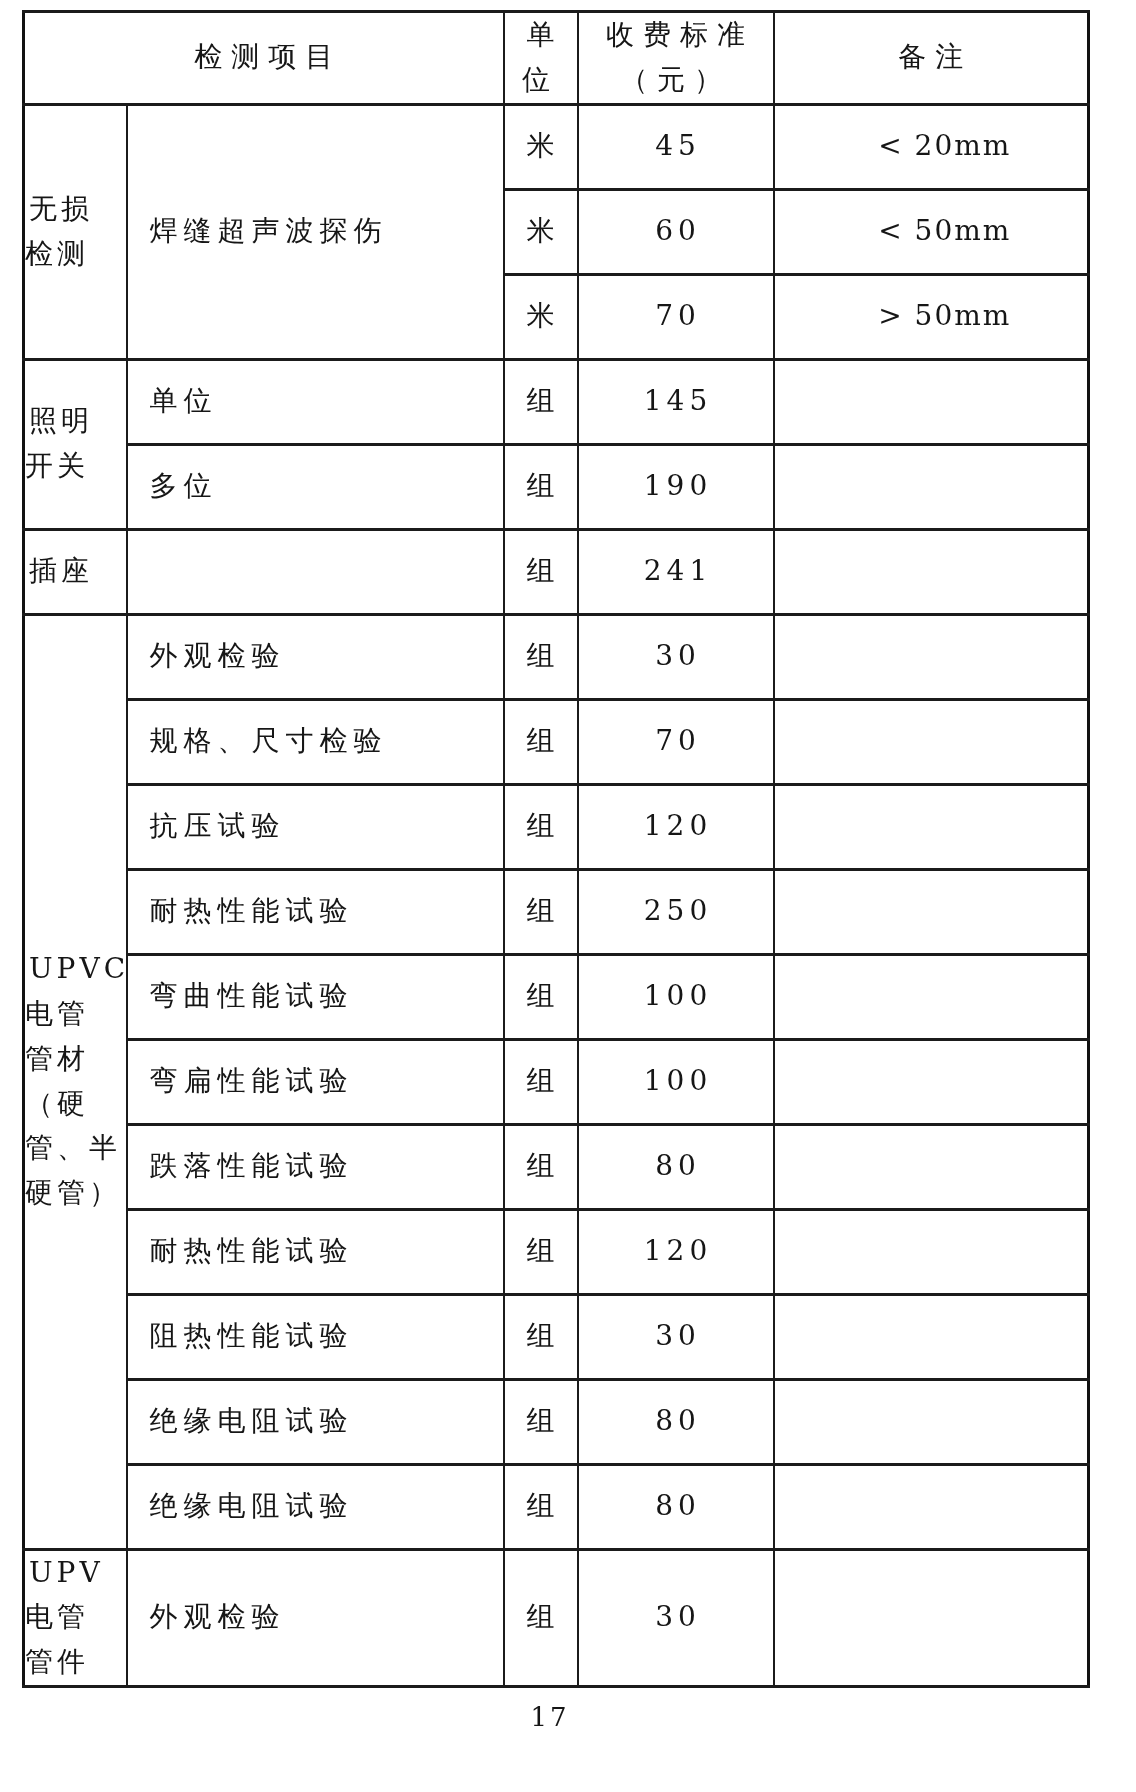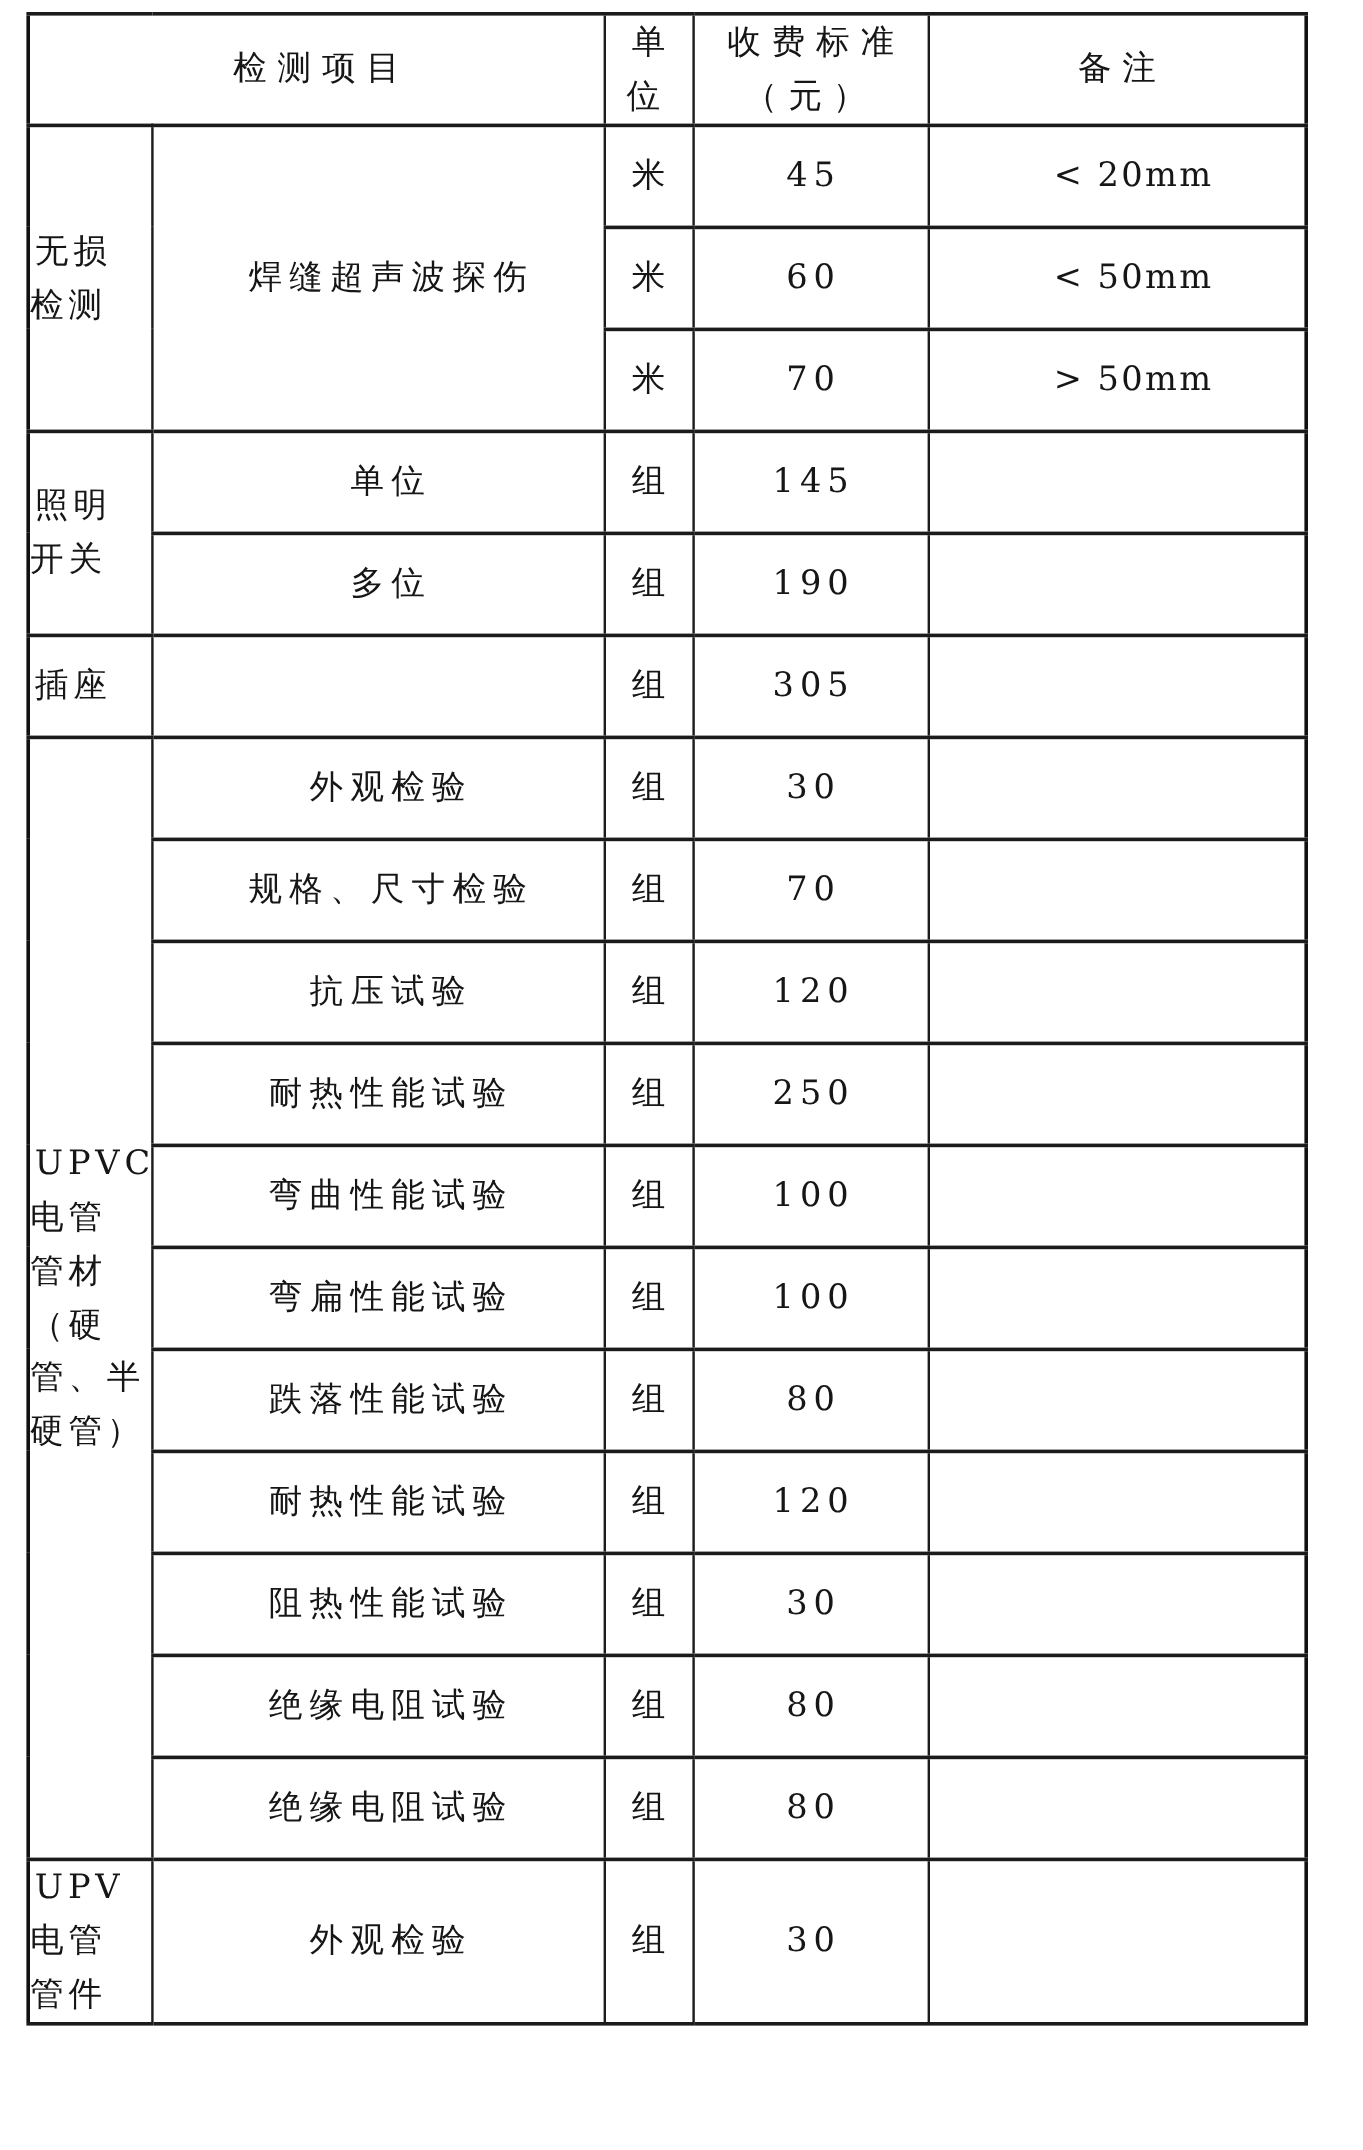--- a/index.html
+++ b/index.html
@@ -47,21 +47,21 @@
     white-space: pre-line;
     text-indent: 9px; 
   }
   td.cell-category {
     text-align: left;
     letter-spacing: 4px;
     white-space: pre-line;
     text-indent: 4px;
   }
   td.cell-item {
-    text-align: center;
+    text-align: left;
     padding-left: 22px;
     letter-spacing: 6px;
     margin-top: 37px;
   }
   td.cell-unit {
     text-align: center;
     white-space: pre-line;
   }
   td.cell-fee {
     text-align: center;
@@ -139,21 +139,21 @@
       <td class="cell-item">多位</td>
       <td class="cell-unit">组</td>
       <td class="cell-fee">190</td>
       <td class="cell-remark"></td>
     </tr>
 
     <tr class="row-std">
       <td class="cell-category">插座</td>
       <td class="cell-item"></td>
       <td class="cell-unit">组</td>
-      <td class="cell-fee">305</td>
+      <td class="cell-fee">241</td>
       <td class="cell-remark"></td>
     </tr>
 
     <tr class="row-std">
       <td class="cell-category" rowspan="11">UPVC
 电管
 管材
 （硬
 管、半
 硬管）</td>
@@ -228,14 +228,15 @@
 电管
 管件</td>
       <td class="cell-item">外观检验</td>
       <td class="cell-unit">组</td>
       <td class="cell-fee">30</td>
       <td class="cell-remark"></td>
     </tr>
   </tbody>
     </table>
 
+  <div class="page-number">17</div>
 
 </div>
 
 </body></html>

